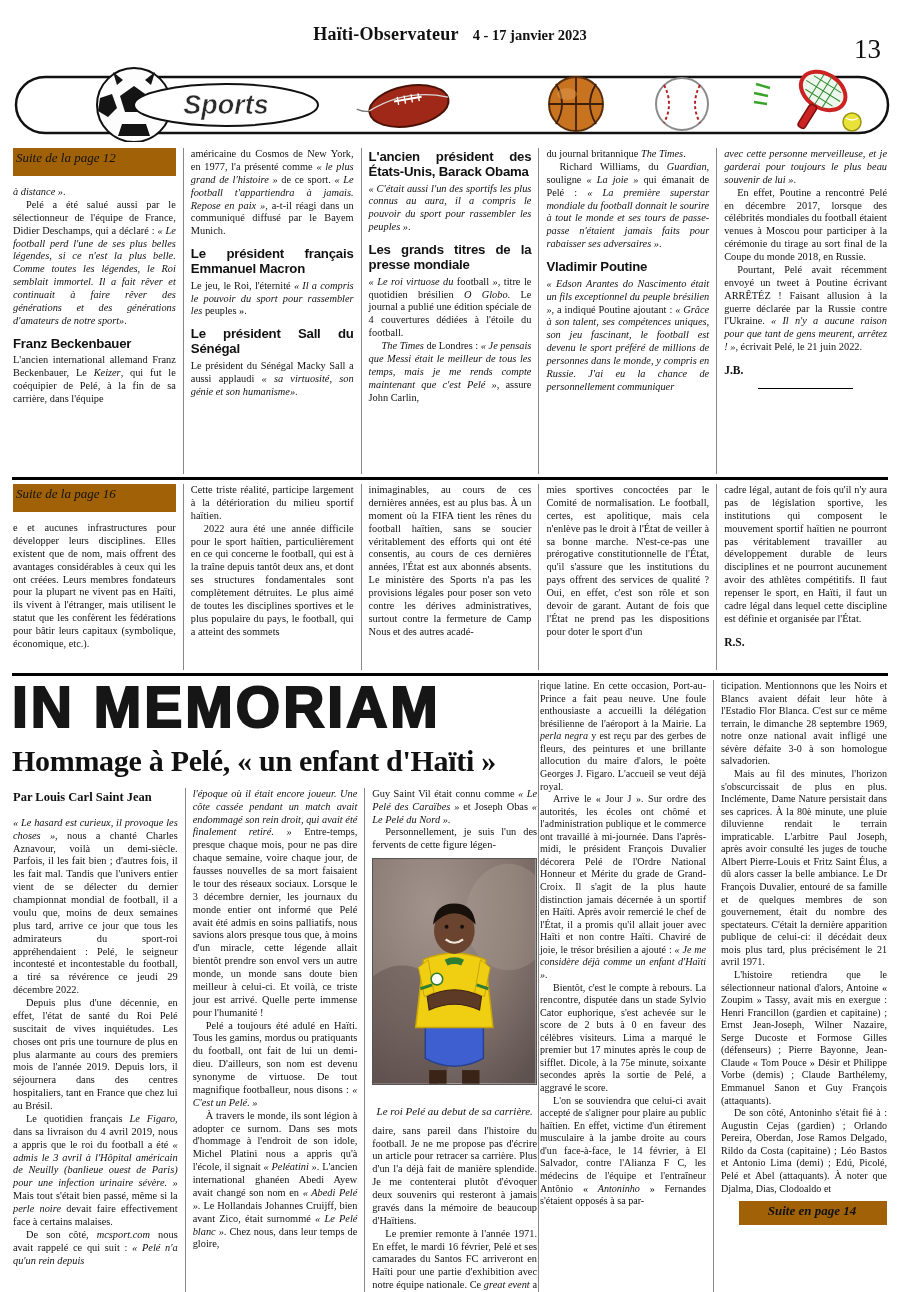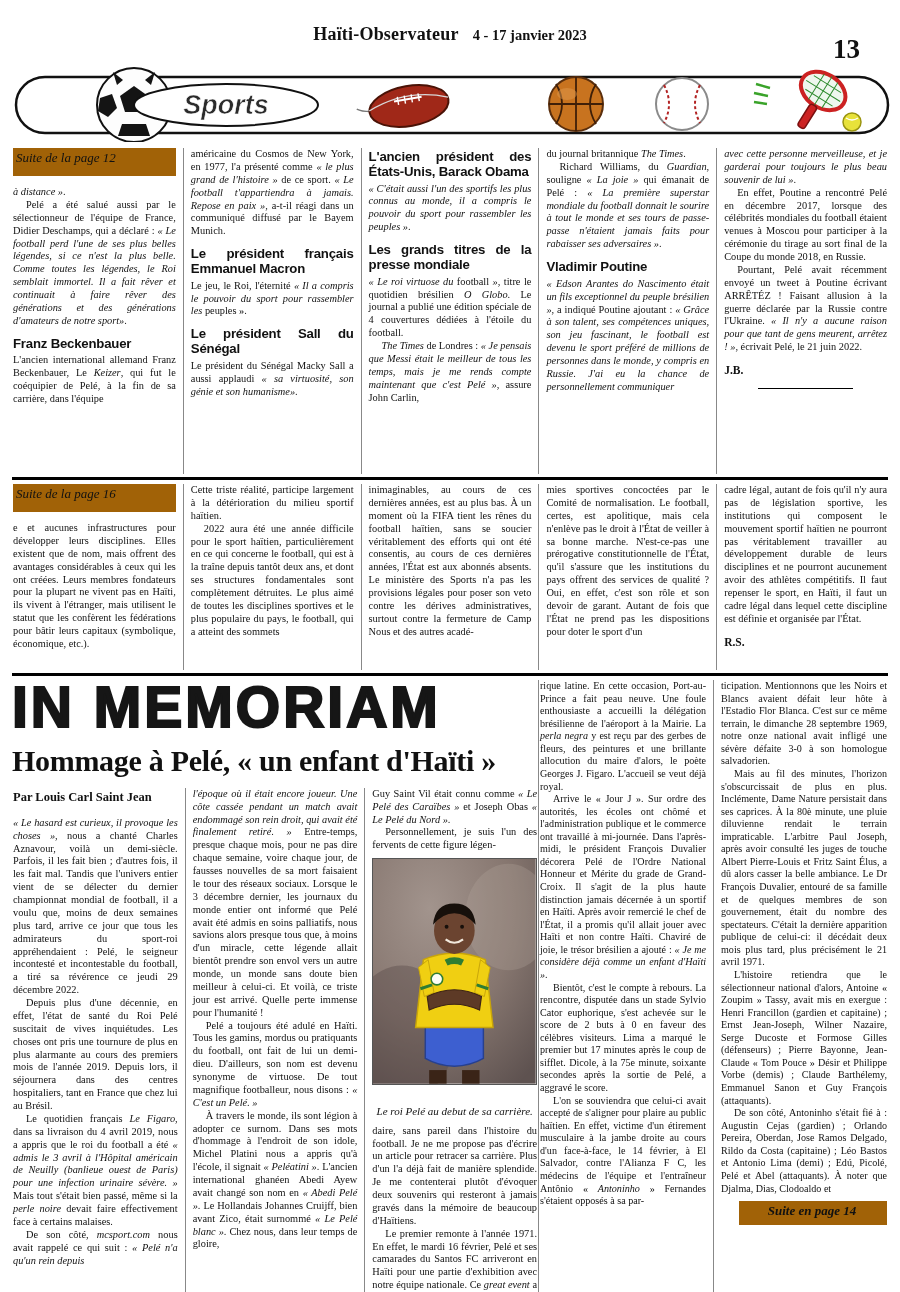--- a/index.html
+++ b/index.html
@@ -5,21 +5,21 @@
   * { box-sizing: border-box; margin: 0; padding: 0; }
   html,body { background:#e9e9e9; }
   body { font-family:"Liberation Serif","DejaVu Serif",serif; color:#111; }
   .page { position:relative; width:900px; height:1292px; background:#fff; margin:0 auto; overflow:hidden; padding:20px 12px 0 12px; }
 
   
   .hdr { position:relative; height:44px; }
   .hdr-center { text-align:center; padding-top:4px; }
   .masthead { font-weight:bold; font-size:18px; letter-spacing:.2px; }
   .issue-date { font-weight:bold; font-size:14.5px; margin-left:14px; }
-  .folio { position:absolute; right:28px; top:14px; font-size:27px; font-weight:700; }
+  .folio { position:absolute; right:7px; top:14px; font-size:27px; font-weight:400; }
 
   
   .banner { height:76px; margin:2px 2px 6px 2px; }
   .banner svg { display:block; }
 
   
   .band { display:flex; align-items:stretch; }
   .col { flex:1 1 0; min-width:0; overflow:hidden; padding:0 7px; }
   .col:first-child { padding-left:1px; }
   .col:last-child { padding-right:1px; }
@@ -133,21 +133,21 @@
       </div>
     <div class="col">
         <p class="para"><span>américaine du Cosmos de New York, en 1977, l'a présenté comme </span><span class="it">« le plus grand de l'histoire »</span><span> de ce sport. </span><span class="it">« Le football t'appartiendra à jamais. Repose en paix »</span><span>, a-t-il réagi dans un communiqué diffusé par le Bayem Munich.</span></p>
         <h3 class="colhead">Le président français Emmanuel Macron</h3>
         <p class="para"><span>Le jeu, le Roi, l'éternité </span><span class="it">« Il a compris le pouvoir du sport pour rassembler les</span><span> peuples ».</span></p>
         <h3 class="colhead">Le président Sall du Sénégal</h3>
         <p class="para"><span>Le président du Sénégal Macky Sall a aussi applaudi </span><span class="it">« sa virtuosité, son génie et son humanisme»</span><span>.</span></p>
       </div>
     <div class="col">
         <h3 class="colhead">L'ancien président des États-Unis, Barack Obama</h3>
-        <p class="para"><span class="it">« C'était aussi l'un des sportifs les plus connus au monde, il a compris le pouvoir du sport pour rassembler les peuples »</span><span>.</span></p>
+        <p class="para"><span class="it">« C'était aussi l'un des sportifs les plus connus au aura, il a compris le pouvoir du sport pour rassembler les peuples »</span><span>.</span></p>
         <h3 class="colhead">Les grands titres de la presse mondiale</h3>
         <p class="para"><span class="it">« Le roi virtuose du</span><span> football </span><span class="it">»</span><span>, titre le quotidien brésilien </span><span class="it">O Globo</span><span>. Le journal a publié une édition spéciale de 4 couvertures dédiées à l'étoile du football.</span></p>
         <p class="para"><span class="it">The Times</span><span> de Londres : </span><span class="it">« Je pensais que Messi était le meilleur de tous les temps, mais je me rends compte maintenant que c'est Pelé »</span><span>, assure John Carlin,</span></p>
       </div>
     <div class="col">
         <p class="para"><span>du journal britannique </span><span class="it">The Times</span><span>.</span></p>
         <p class="para"><span>Richard Williams, du </span><span class="it">Guardian</span><span>, souligne </span><span class="it">« La joie »</span><span> qui émanait de Pelé : </span><span class="it">« La première superstar mondiale du football donnait le sourire à tout le monde et ses tours de passe-passe n'étaient jamais faits pour rabaisser ses adversaires »</span><span>.</span></p>
         <h3 class="colhead">Vladimir Poutine</h3>
         <p class="para"><span class="it">« Edson Arantes do Nascimento était un fils exceptionnel du peuple brésilien »</span><span>, a indiqué Poutine ajoutant : </span><span class="it">« Grâce à son talent, ses compétences uniques, son jeu fascinant, le football est devenu le sport préféré de millions de personnes dans le monde, y compris en Russie. J'ai eu la chance de personnellement communiquer</span></p>
       </div>

